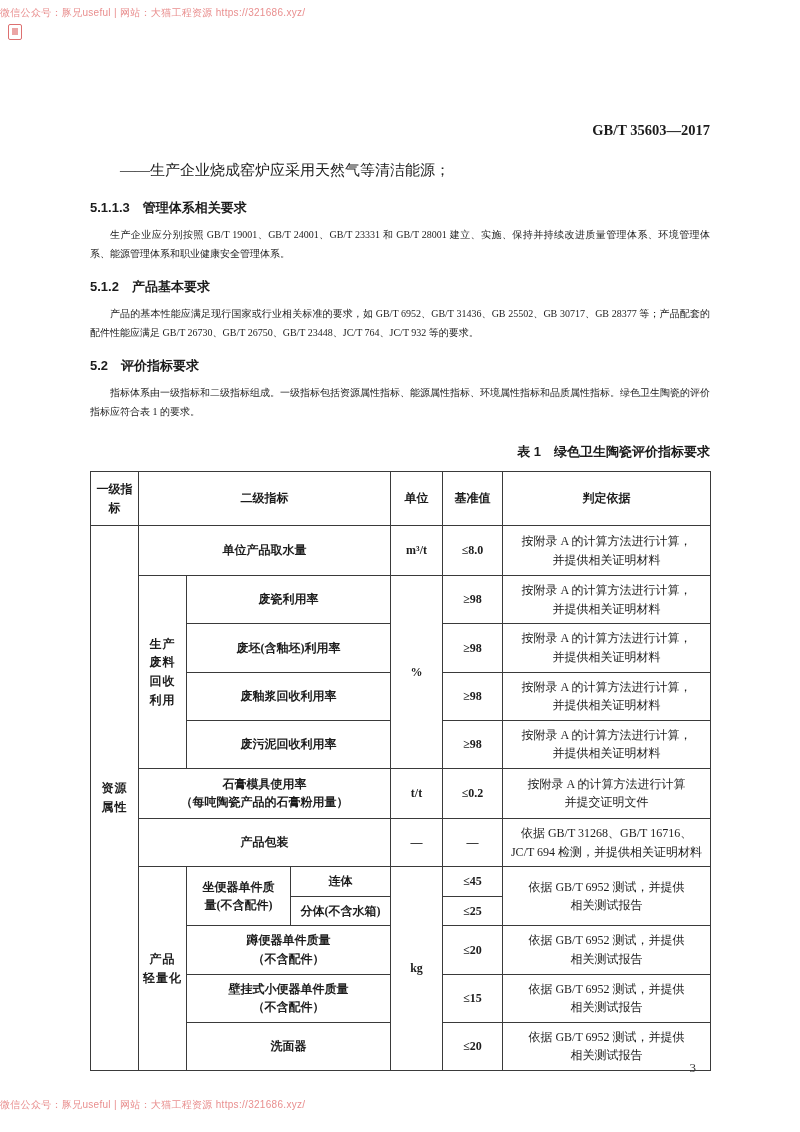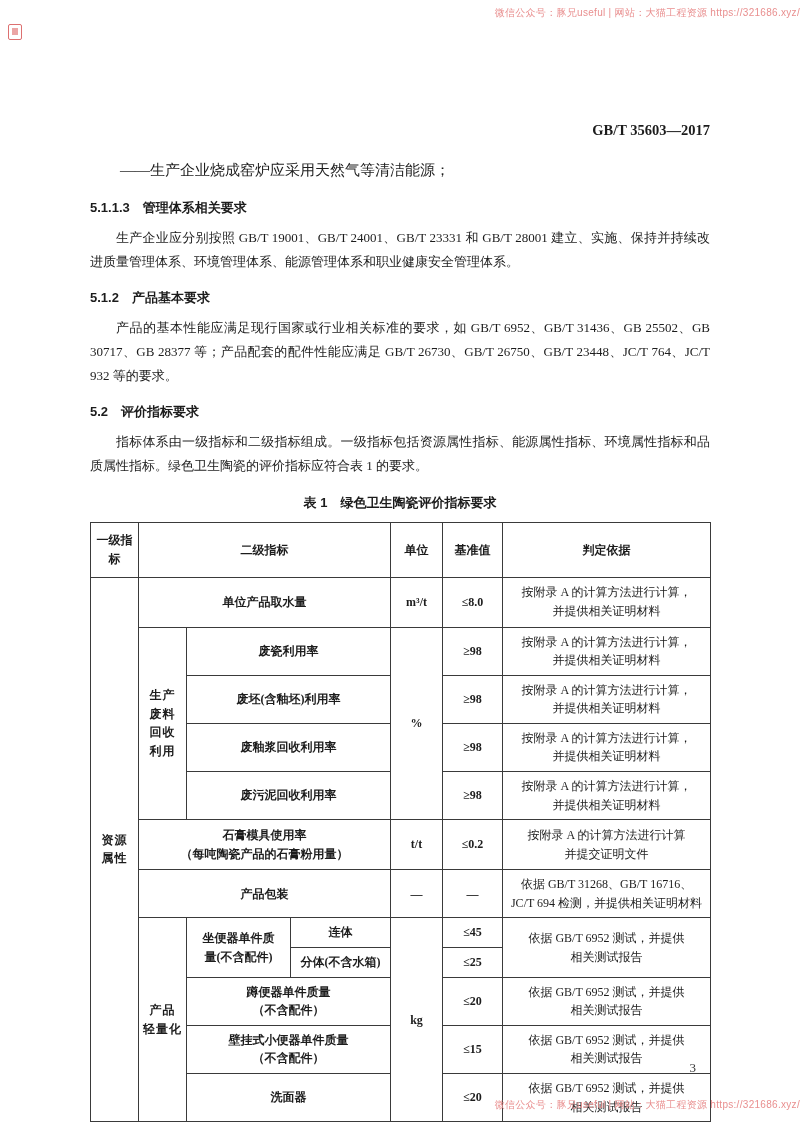--- a/index.html
+++ b/index.html
@@ -10,21 +10,21 @@
     height: 1132px;
     margin: 0 auto;
     background: #ffffff;
     font-family: "Liberation Serif", "DejaVu Serif", serif;
     color: #1c1c1c;
     overflow: hidden;
     box-shadow: 0 0 4px rgba(0,0,0,.15);
   }
   .wm {
     position: absolute; left: 0; right: 0;
-    text-align: right;
+    text-align: left;
     color: #e98f8f;
     font-size: 10px;
     font-family: "Liberation Sans", sans-serif;
     letter-spacing: .3px;
   }
   .wm-top { top: 6px; }
   .wm-bottom { bottom: 20px; }
   .stamp {
     position: absolute; left: 8px; top: 24px;
     width: 14px; height: 16px;
@@ -49,32 +49,32 @@
     line-height: 1.8;
     text-align: justify;
   }
   .h3 {
     font-size: 13px;
     font-weight: bold;
     font-family: "Liberation Sans", sans-serif;
     margin: 15px 0 9px;
   }
   .para {
-    font-size: 13px;
+    font-size: 10px;
     line-height: 1.85;
     text-indent: 2em;
     text-align: justify;
     margin: 2px 0 4px;
   }
   .caption {
-    text-align: center;
+    text-align: right;
     font-weight: bold;
     font-size: 13px;
     font-family: "Liberation Sans", sans-serif;
-    margin: 16px 0 10px;
+    margin: 22px 0 10px;
   }
   table.eval {
     width: 620px;
     border-collapse: collapse;
     table-layout: fixed;
     border: 1.5px solid #333;
   }
   .eval th, .eval td {
     border: 1px solid #3a3a3a;
     padding: 5px 3px;

